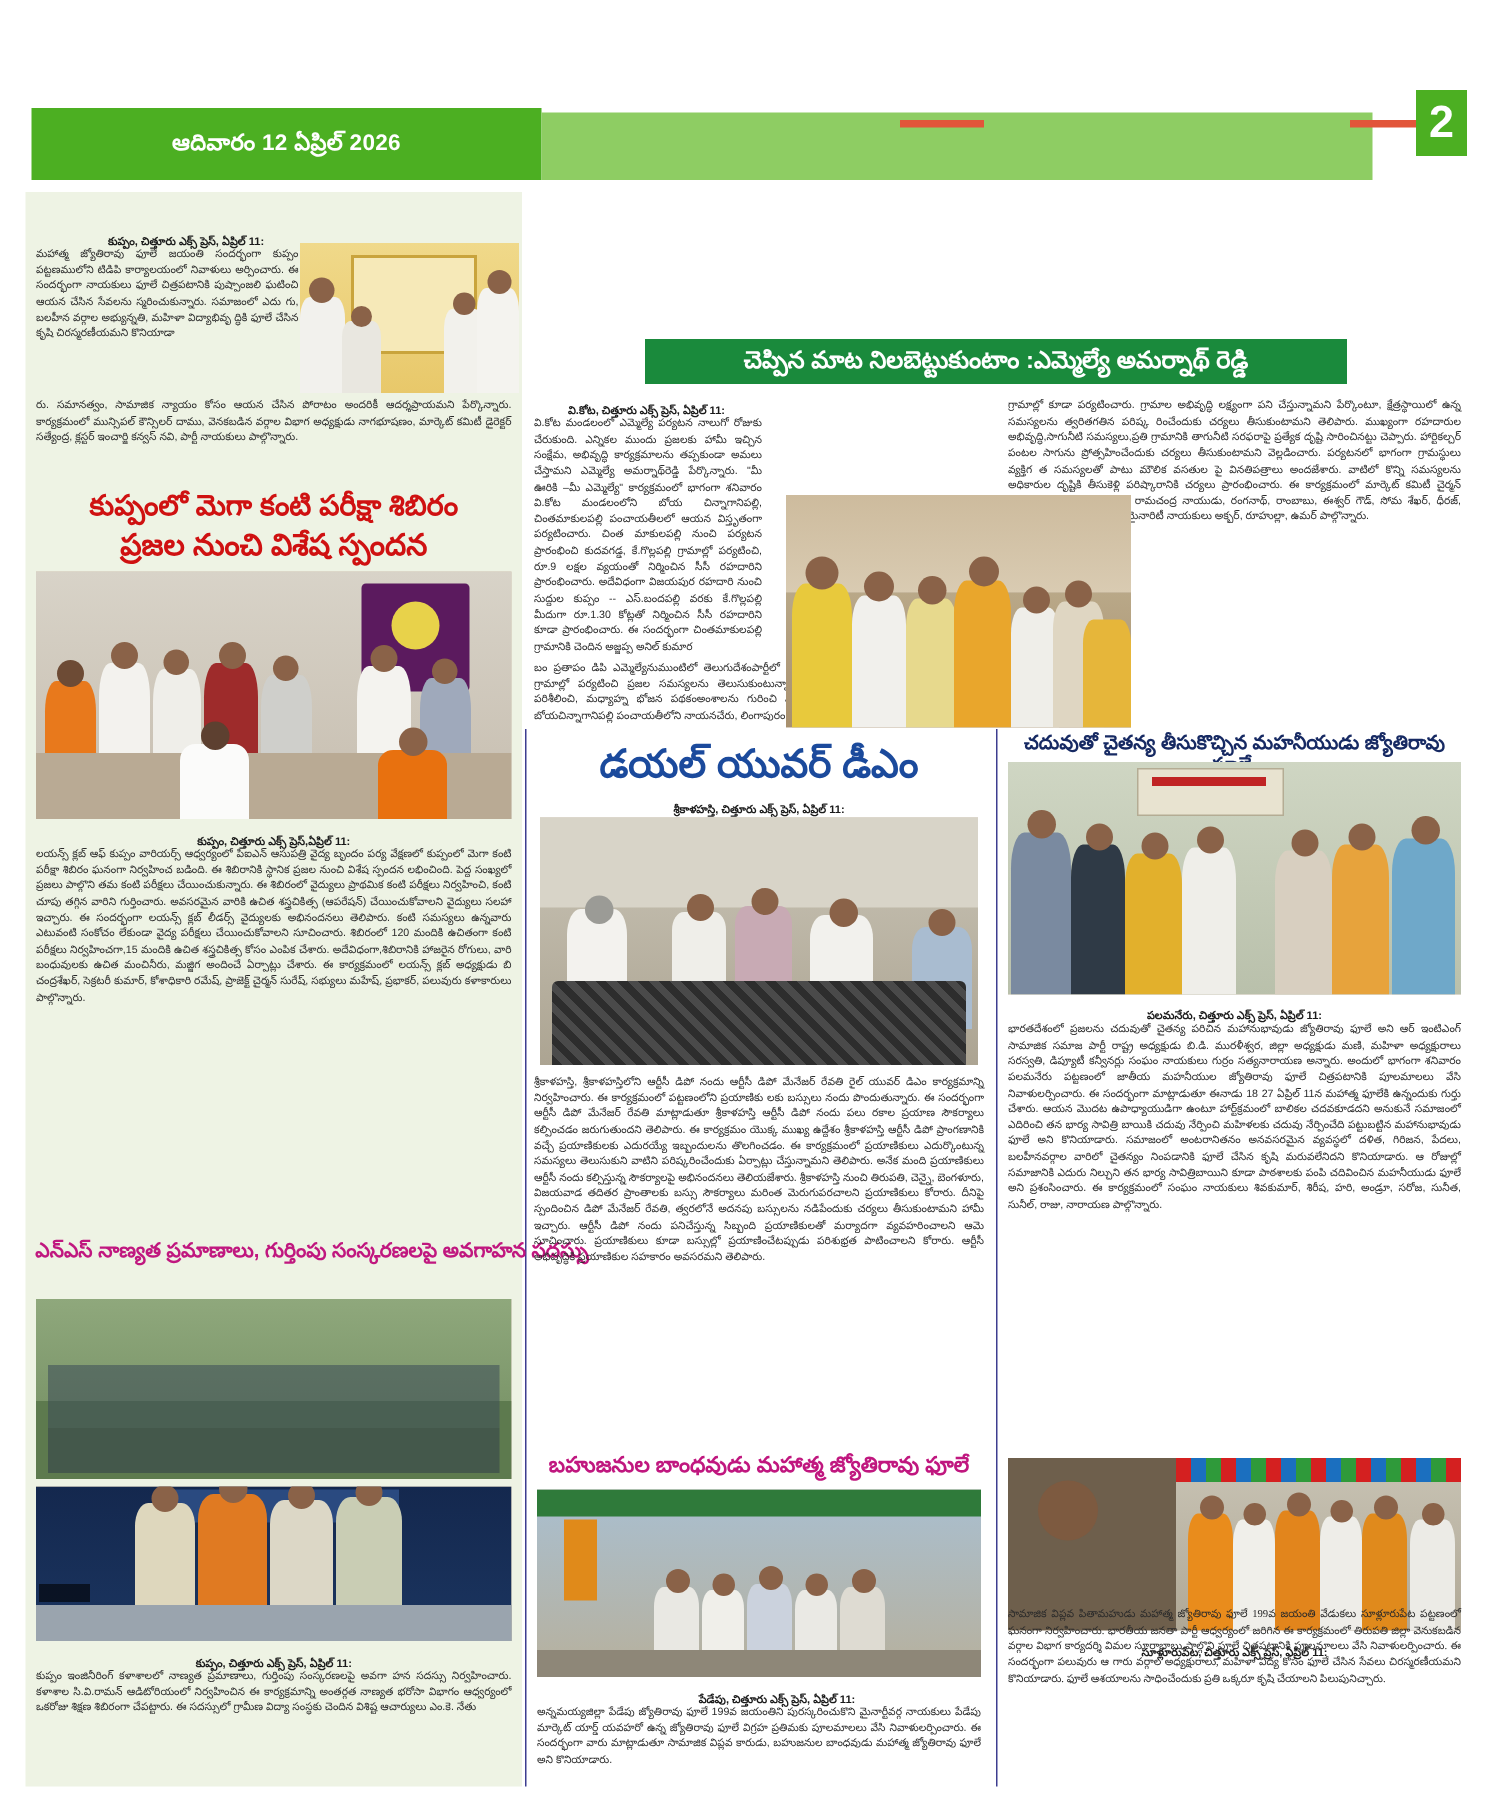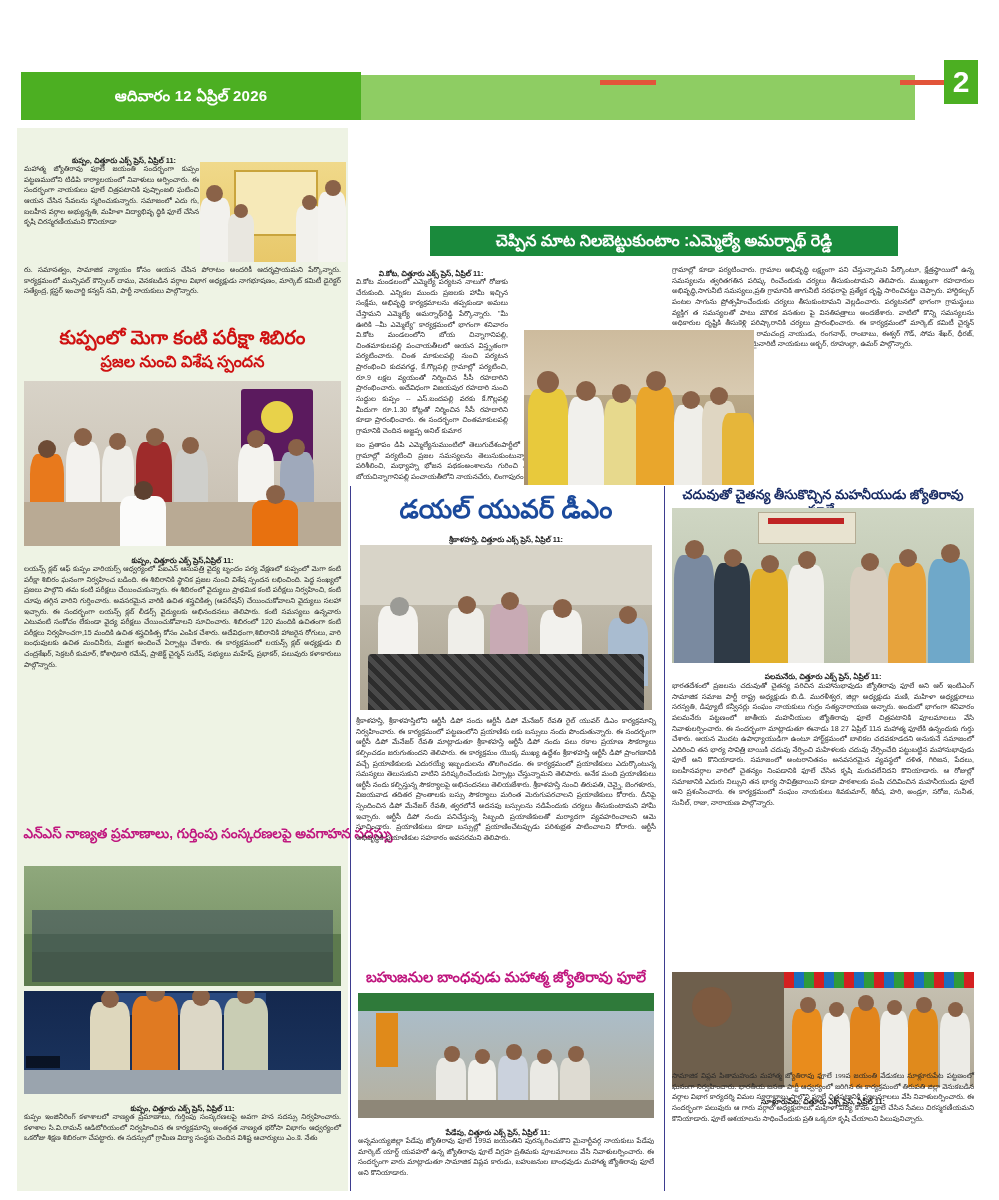--- a/index.html
+++ b/index.html
@@ -61,21 +61,21 @@
   .head{position:absolute;border-radius:50%;background:#8a6248;}
 
   
   .a1-head{position:absolute;left:17px;top:131px;width:331px;font-size:14.5px;}
   .a1-date{position:absolute;left:24px;top:152px;width:200px;}
   .a1-body{position:absolute;left:24px;top:164px;width:175px;}
   .a1-body2{position:absolute;left:24px;top:265px;width:317px;}
   .a1-photo{left:200px;top:162px;width:146px;height:100px;}
 
   .a2-head{position:absolute;left:17px;top:327px;width:331px;font-size:19px;}
-  .a2-sub{position:absolute;left:17px;top:353px;width:331px;font-size:16px;}
+  .a2-sub{position:absolute;left:17px;top:353px;width:331px;font-size:20px;}
   .a2-photo{left:24px;top:381px;width:317px;height:165px;}
   .a2-date{position:absolute;left:24px;top:552px;width:317px;}
   .a2-body{position:absolute;left:24px;top:564px;width:317px;}
 
   .a3-head{position:absolute;left:17px;top:826px;width:382px;font-size:13.5px;}
   .a3-photo{left:24px;top:866px;width:317px;height:120px;}
   .a3-photo2{left:24px;top:991px;width:317px;height:103px;}
   .a3-date{position:absolute;left:24px;top:1100px;width:317px;}
   .a3-body{position:absolute;left:24px;top:1112px;width:317px;}
 
@@ -84,21 +84,21 @@
   .m1-body{position:absolute;left:356px;top:277px;width:152px;}
   .m1-body2{position:absolute;left:356px;top:440px;width:304px;}
 
   .m2-head{position:absolute;left:352px;top:495px;width:308px;font-size:26px;}
   .m2-date{position:absolute;left:356px;top:531px;width:300px;}
   .m2-photo{left:360px;top:545px;width:292px;height:165px;}
   .m2-body{position:absolute;left:356px;top:716px;width:300px;}
 
   .m3-head{position:absolute;left:352px;top:969px;width:308px;font-size:14.5px;}
   .m3-photo{left:358px;top:993px;width:296px;height:125px;}
-  .m3-date{position:absolute;left:350px;top:1124px;width:296px;}
+  .m3-date{position:absolute;left:370px;top:1124px;width:296px;}
   .m3-body{position:absolute;left:358px;top:1136px;width:296px;}
 
   
   .r1-body{position:absolute;left:672px;top:265px;width:302px;}
   .r2-head{position:absolute;left:668px;top:488px;width:310px;font-size:13px;}
   .r2-photo{left:672px;top:508px;width:302px;height:155px;}
   .r2-date{position:absolute;left:672px;top:668px;width:302px;}
   .r2-body{position:absolute;left:672px;top:681px;width:302px;}
 
   .r3-head{position:absolute;left:668px;top:928px;width:310px;font-size:14px;}

